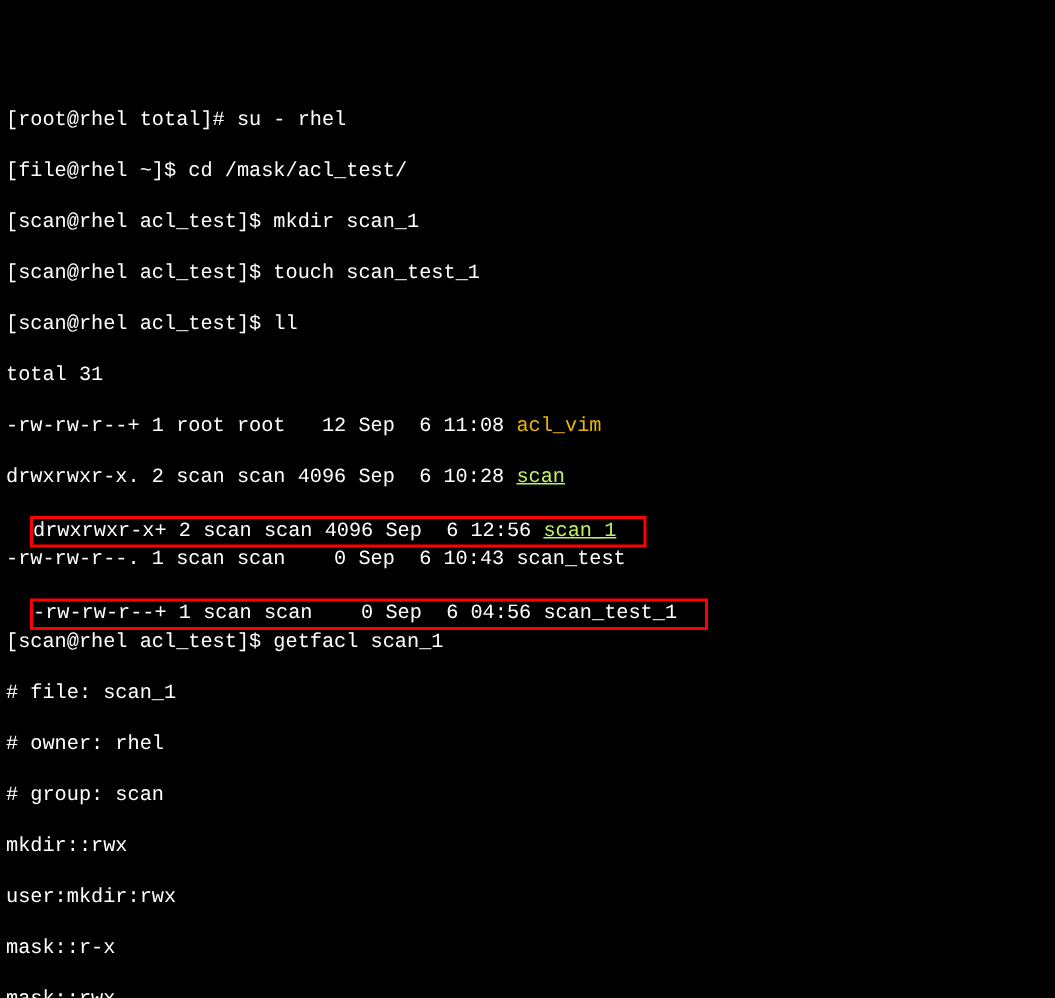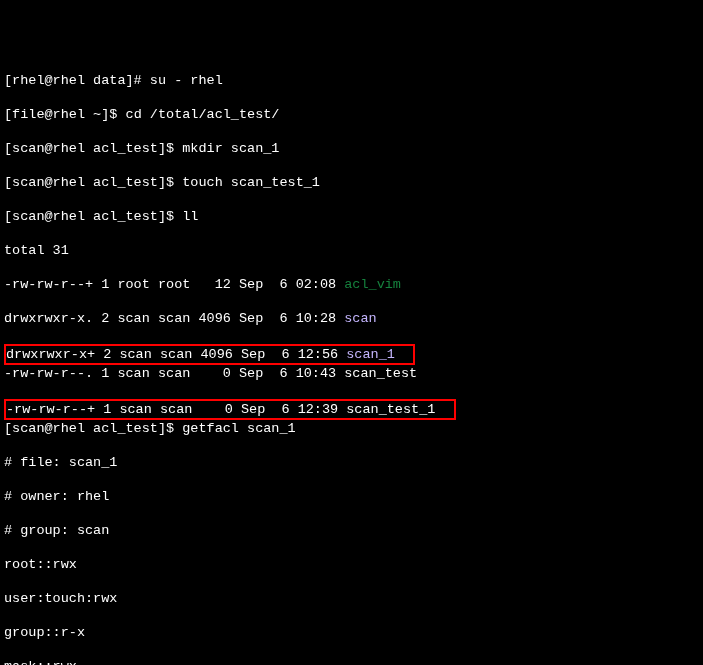--- a/index.html
+++ b/index.html
@@ -8,55 +8,56 @@
     background: #000000;
     color: #ffffff;
     font-family: "Courier New", monospace;
     font-size: 13.5px;
     line-height: 17px;
     white-space: pre;
     width: 703px;
     box-sizing: border-box;
   }
   .line { display: block; }
-  .dir-link { color: #c4b5fd; }
-  .caption { color: #15803d; }
+  .dir-link { color: #bef264; text-decoration: underline; }
+  .caption { color: #eab308; }
   .redbox {
     border: 2px solid #ff0000;
     display: inline-block;
     box-sizing: border-box;
+    margin-left: 16px;
   }
   .wide-line {
     display: inline-block;
     padding-right: 2px;
   }
 </style>
 </head>
 <body>
 
 
 
-<span class="line"><span>[rhel@rhel data]# </span><span>su - rhel</span></span>
-<span class="line"><span>[file@rhel ~]$ </span><span>cd /total/acl_test/</span></span>
+<span class="line"><span>[root@rhel total]# </span><span>su - rhel</span></span>
+<span class="line"><span>[file@rhel ~]$ </span><span>cd /mask/acl_test/</span></span>
 <span class="line"><span>[scan@rhel acl_test]$ </span><span>mkdir scan_1</span></span>
 <span class="line"><span>[scan@rhel acl_test]$ </span><span>touch scan_test_1</span></span>
 <span class="line"><span>[scan@rhel acl_test]$ </span><span>ll</span></span>
 <span class="line">total 31</span>
-<span class="line"><span>-rw-rw-r--+ 1 root root   12 Sep  6 02:08 </span><span class="caption">acl_vim</span></span>
+<span class="line"><span>-rw-rw-r--+ 1 root root   12 Sep  6 11:08 </span><span class="caption">acl_vim</span></span>
 <span class="line"><span>drwxrwxr-x. 2 scan scan 4096 Sep  6 10:28 </span><span class="dir-link">scan</span></span>
 <span class="redbox wide-line"><span>drwxrwxr-x+ 2 scan scan 4096 Sep  6 12:56 </span><span class="dir-link">scan_1</span>  </span>
 <span class="line">-rw-rw-r--. 1 scan scan    0 Sep  6 10:43 scan_test</span>
-<span class="redbox wide-line"><span>-rw-rw-r--+ 1 scan scan    0 Sep  6 12:39 scan_test_1</span>  </span>
+<span class="redbox wide-line"><span>-rw-rw-r--+ 1 scan scan    0 Sep  6 04:56 scan_test_1</span>  </span>
 <span class="line"><span>[scan@rhel acl_test]$ </span><span>getfacl scan_1</span></span>
 <span class="line"># file: scan_1</span>
 <span class="line"># owner: rhel</span>
 <span class="line"># group: scan</span>
-<span class="line">root::rwx</span>
-<span class="line">user:touch:rwx</span>
-<span class="line">group::r-x</span>
+<span class="line">mkdir::rwx</span>
+<span class="line">user:mkdir:rwx</span>
+<span class="line">mask::r-x</span>
 <span class="line">mask::rwx</span>
 
 
 
 
 
 
 
 
 

